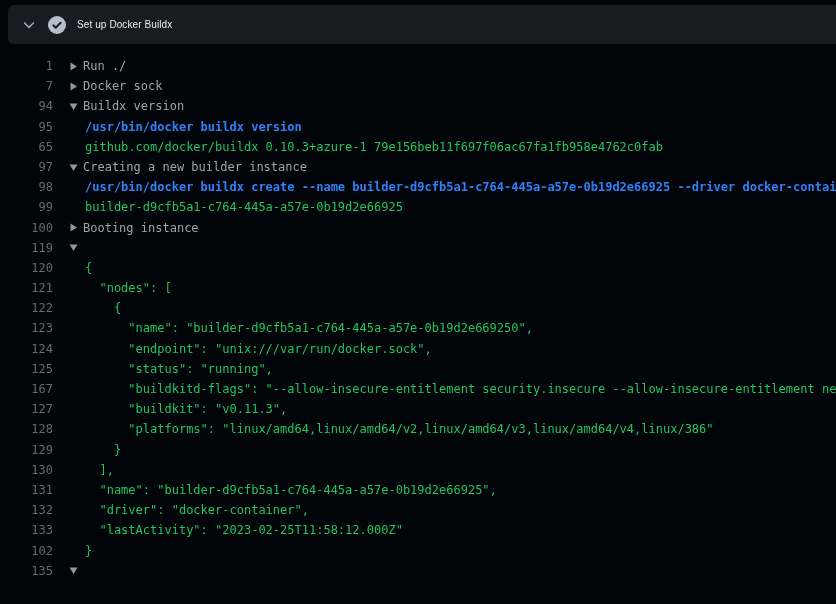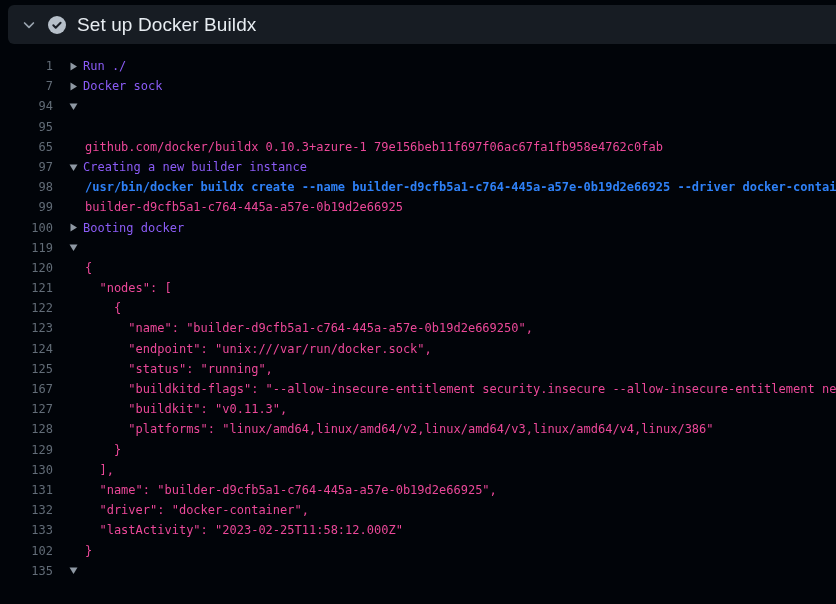--- a/index.html
+++ b/index.html
@@ -15,21 +15,21 @@
     position:absolute;left:8px;top:5px;width:836px;height:39px;
     background:#171c23;
     border-radius:6px;
     display:flex;align-items:center;
     padding-left:13px;box-sizing:border-box;
     cursor:pointer;
   }
   .chev-icon{display:flex;align-items:center;margin-right:11px;flex:none;}
   .check-icon{display:flex;align-items:center;margin-right:11px;flex:none;}
   .step-title{
-    color:#e8edf2;font-size:19px;font-weight:500;letter-spacing:.1px;
+    color:#e8edf2;font-size:10px;font-weight:500;letter-spacing:.1px;
     white-space:nowrap;
   }
   
   .log{
     padding-top:56px;
     font-family:"DejaVu Sans Mono","Liberation Mono",monospace;
     font-size:12px;
   }
   .row{
     height:20.2px;line-height:20.2px;
@@ -37,24 +37,24 @@
     white-space:nowrap;overflow:hidden;
   }
   .num{
     flex:none;width:53px;text-align:right;
     color:#626c77;cursor:pointer;user-select:none;
   }
   .content{
     margin-left:16px;white-space:pre;overflow:hidden;
     display:flex;align-items:center;
   }
-  .group{cursor:pointer;color:#8b5cf6;}
+  .group{cursor:pointer;color:#a3a3a3;}
   .tri{flex:none;margin-right:5px;display:inline-flex;width:9px;justify-content:center;}
   .childpad{padding-left:16px;}
-  .out{color:#ec4899;}
+  .out{color:#22c55e;}
   .cmd{color:#2f81f7;font-weight:bold;}
   .glabel{white-space:pre;}
 </style>
 </head>
 <body>
 
 <div class="step-header">
   <span class="chev-icon">
     <svg width="16" height="16" viewBox="0 0 16 16">
       <path d="M3.6 6 8 10.4 12.4 6" fill="none" stroke="#9aa4af" stroke-width="1.7" stroke-linecap="round" stroke-linejoin="round"></path>
@@ -79,24 +79,25 @@
     <div class="row">
       <span class="num">7</span>
       <span class="content group"><span class="tri"><svg width="9" height="9" viewBox="0 0 9 9">
             <polygon points="1.5,0.5 8,4.5 1.5,8.5" fill="#8e98a3"></polygon>
           </svg></span><span class="glabel">Docker sock</span></span>
     </div>
     <div class="row">
       <span class="num">94</span>
       <span class="content group"><span class="tri"><svg width="9" height="9" viewBox="0 0 9 9">
             <polygon points="0.5,1.5 8.5,1.5 4.5,8" fill="#8e98a3"></polygon>
-          </svg></span></span>
+          </svg></span><span class="glabel">Buildx version</span></span>
     </div>
     <div class="row">
       <span class="num">95</span>
+      <span class="content childpad cmd">/usr/bin/docker buildx version</span>
     </div>
     <div class="row">
       <span class="num">65</span>
       <span class="content childpad out">github.com/docker/buildx 0.10.3+azure-1 79e156beb11f697f06ac67fa1fb958e4762c0fab</span>
     </div>
     <div class="row">
       <span class="num">97</span>
       <span class="content group"><span class="tri"><svg width="9" height="9" viewBox="0 0 9 9">
             <polygon points="0.5,1.5 8.5,1.5 4.5,8" fill="#8e98a3"></polygon>
           </svg></span><span class="glabel">Creating a new builder instance</span></span>
@@ -106,21 +107,21 @@
       <span class="content childpad cmd">/usr/bin/docker buildx create --name builder-d9cfb5a1-c764-445a-a57e-0b19d2e66925 --driver docker-container</span>
     </div>
     <div class="row">
       <span class="num">99</span>
       <span class="content childpad out">builder-d9cfb5a1-c764-445a-a57e-0b19d2e66925</span>
     </div>
     <div class="row">
       <span class="num">100</span>
       <span class="content group"><span class="tri"><svg width="9" height="9" viewBox="0 0 9 9">
             <polygon points="1.5,0.5 8,4.5 1.5,8.5" fill="#8e98a3"></polygon>
-          </svg></span><span class="glabel">Booting docker</span></span>
+          </svg></span><span class="glabel">Booting instance</span></span>
     </div>
     <div class="row">
       <span class="num">119</span>
       <span class="content group"><span class="tri"><svg width="9" height="9" viewBox="0 0 9 9">
             <polygon points="0.5,1.5 8.5,1.5 4.5,8" fill="#8e98a3"></polygon>
           </svg></span></span>
     </div>
     <div class="row">
       <span class="num">120</span>
       <span class="content childpad out">{</span>

